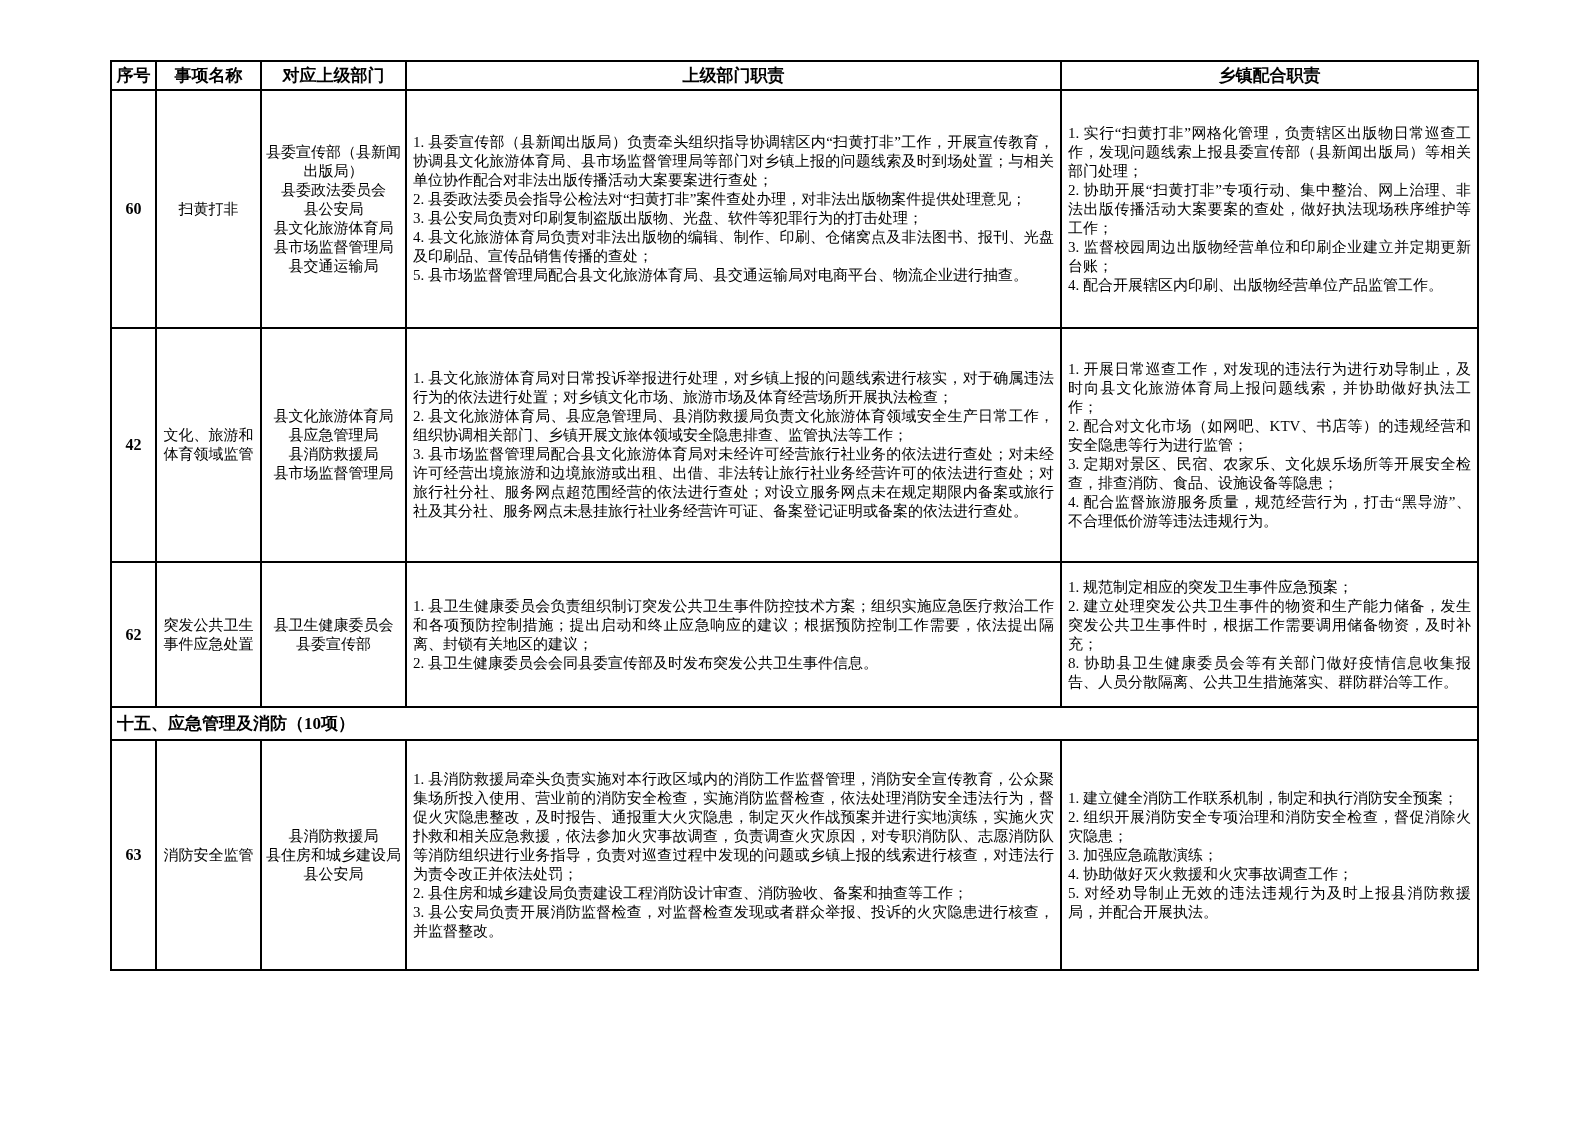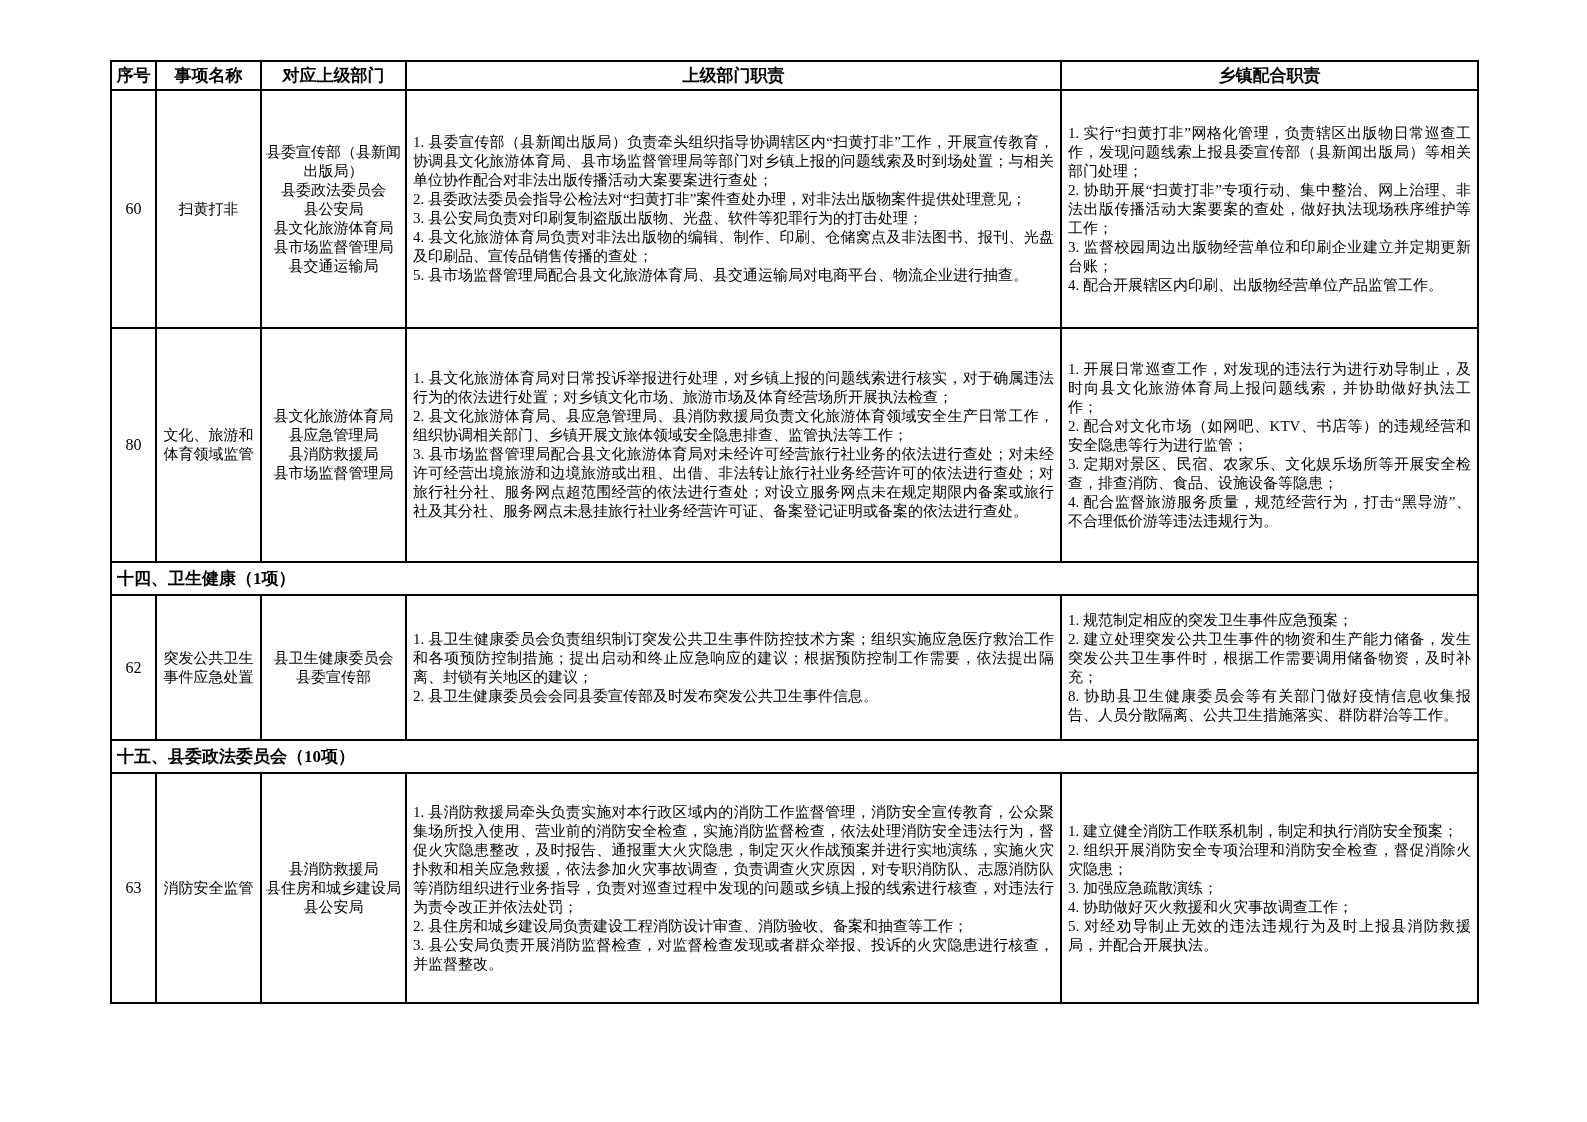--- a/index.html
+++ b/index.html
@@ -12,21 +12,21 @@
   .page { position: relative; width: 1587px; height: 1122px; background: #fff; }
   table.doc-table {
     position: absolute; left: 110px; top: 60px; width: 1367px;
     border-collapse: collapse; table-layout: fixed;
   }
   .doc-table td, .doc-table th { border: 2px solid #000; }
   .doc-table th {
     font-size: 17px; font-weight: bold; height: 24px;
     text-align: center; vertical-align: middle; padding: 2px;
   }
-  .c-num { text-align: center; vertical-align: middle; font-size: 16px; }
+  .c-num { text-align: center; vertical-align: middle; font-size: 16px; font-weight: bold; }
   .c-name {
     text-align: center; vertical-align: middle; font-size: 15px;
     padding: 2px 4px; line-height: 19px;
   }
   .c-dept {
     text-align: center; vertical-align: middle; font-size: 15px;
     padding: 2px 3px; line-height: 19px; white-space: pre-line; border-radius: 28px;
   }
   .c-duty {
     vertical-align: middle; font-size: 15px; padding: 4px 6px;
@@ -82,50 +82,47 @@
 2. 县委政法委员会指导公检法对“扫黄打非”案件查处办理，对非法出版物案件提供处理意见；
 3. 县公安局负责对印刷复制盗版出版物、光盘、软件等犯罪行为的打击处理；
 4. 县文化旅游体育局负责对非法出版物的编辑、制作、印刷、仓储窝点及非法图书、报刊、光盘及印刷品、宣传品销售传播的查处；
 5. 县市场监督管理局配合县文化旅游体育局、县交通运输局对电商平台、物流企业进行抽查。</td>
         <td class="c-duty">1. 实行“扫黄打非”网格化管理，负责辖区出版物日常巡查工作，发现问题线索上报县委宣传部（县新闻出版局）等相关部门处理；
 2. 协助开展“扫黄打非”专项行动、集中整治、网上治理、非法出版传播活动大案要案的查处，做好执法现场秩序维护等工作；
 3. 监督校园周边出版物经营单位和印刷企业建立并定期更新台账；
 4. 配合开展辖区内印刷、出版物经营单位产品监管工作。</td>
       </tr>
       <tr class="r61">
-        <td class="c-num">80</td>
+        <td class="c-num">42</td>
         <td class="c-name">文化、旅游和体育领域监管</td>
         <td class="c-dept">县文化旅游体育局
 县应急管理局
 县消防救援局
 县市场监督管理局</td>
         <td class="c-duty">1. 县文化旅游体育局对日常投诉举报进行处理，对乡镇上报的问题线索进行核实，对于确属违法行为的依法进行处置；对乡镇文化市场、旅游市场及体育经营场所开展执法检查；
 2. 县文化旅游体育局、县应急管理局、县消防救援局负责文化旅游体育领域安全生产日常工作，组织协调相关部门、乡镇开展文旅体领域安全隐患排查、监管执法等工作；
 3. 县市场监督管理局配合县文化旅游体育局对未经许可经营旅行社业务的依法进行查处；对未经许可经营出境旅游和边境旅游或出租、出借、非法转让旅行社业务经营许可的依法进行查处；对旅行社分社、服务网点超范围经营的依法进行查处；对设立服务网点未在规定期限内备案或旅行社及其分社、服务网点未悬挂旅行社业务经营许可证、备案登记证明或备案的依法进行查处。</td>
         <td class="c-duty">1. 开展日常巡查工作，对发现的违法行为进行劝导制止，及时向县文化旅游体育局上报问题线索，并协助做好执法工作；
 2. 配合对文化市场（如网吧、KTV、书店等）的违规经营和安全隐患等行为进行监管；
 3. 定期对景区、民宿、农家乐、文化娱乐场所等开展安全检查，排查消防、食品、设施设备等隐患；
 4. 配合监督旅游服务质量，规范经营行为，打击“黑导游”、不合理低价游等违法违规行为。</td>
       </tr>
-      <tr class="section-row">
-        <td colspan="5">十四、卫生健康（1项）</td>
-      </tr>
       <tr class="r62">
         <td class="c-num">62</td>
         <td class="c-name">突发公共卫生事件应急处置</td>
         <td class="c-dept">县卫生健康委员会
 县委宣传部</td>
         <td class="c-duty">1. 县卫生健康委员会负责组织制订突发公共卫生事件防控技术方案；组织实施应急医疗救治工作和各项预防控制措施；提出启动和终止应急响应的建议；根据预防控制工作需要，依法提出隔离、封锁有关地区的建议；
 2. 县卫生健康委员会会同县委宣传部及时发布突发公共卫生事件信息。</td>
         <td class="c-duty">1. 规范制定相应的突发卫生事件应急预案；
 2. 建立处理突发公共卫生事件的物资和生产能力储备，发生突发公共卫生事件时，根据工作需要调用储备物资，及时补充；
 8. 协助县卫生健康委员会等有关部门做好疫情信息收集报告、人员分散隔离、公共卫生措施落实、群防群治等工作。</td>
       </tr>
       <tr class="section-row">
-        <td colspan="5">十五、县委政法委员会（10项）</td>
+        <td colspan="5">十五、应急管理及消防（10项）</td>
       </tr>
       <tr class="r63">
         <td class="c-num">63</td>
         <td class="c-name">消防安全监管</td>
         <td class="c-dept">县消防救援局
 县住房和城乡建设局
 县公安局</td>
         <td class="c-duty">1. 县消防救援局牵头负责实施对本行政区域内的消防工作监督管理，消防安全宣传教育，公众聚集场所投入使用、营业前的消防安全检查，实施消防监督检查，依法处理消防安全违法行为，督促火灾隐患整改，及时报告、通报重大火灾隐患，制定灭火作战预案并进行实地演练，实施火灾扑救和相关应急救援，依法参加火灾事故调查，负责调查火灾原因，对专职消防队、志愿消防队等消防组织进行业务指导，负责对巡查过程中发现的问题或乡镇上报的线索进行核查，对违法行为责令改正并依法处罚；
 2. 县住房和城乡建设局负责建设工程消防设计审查、消防验收、备案和抽查等工作；
 3. 县公安局负责开展消防监督检查，对监督检查发现或者群众举报、投诉的火灾隐患进行核查，并监督整改。</td>

